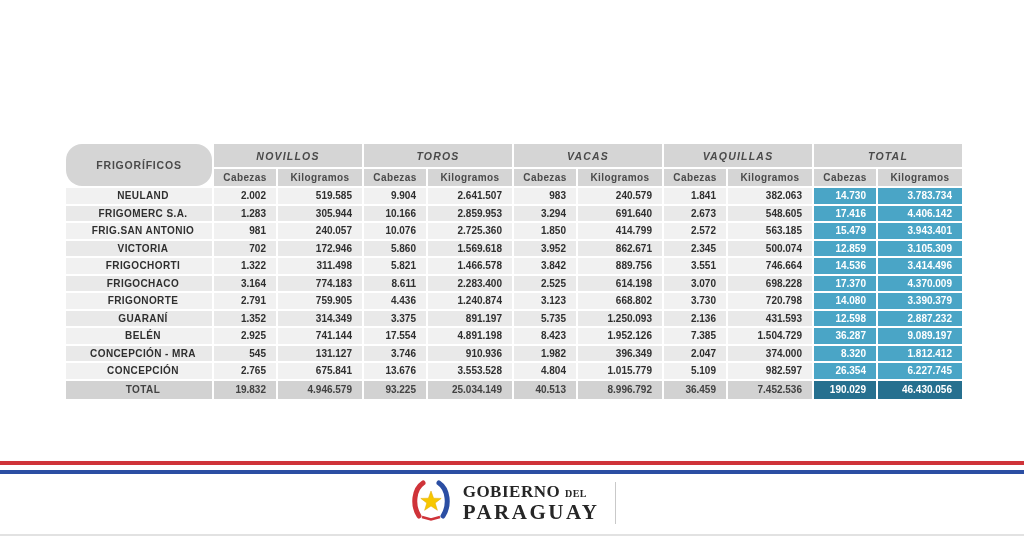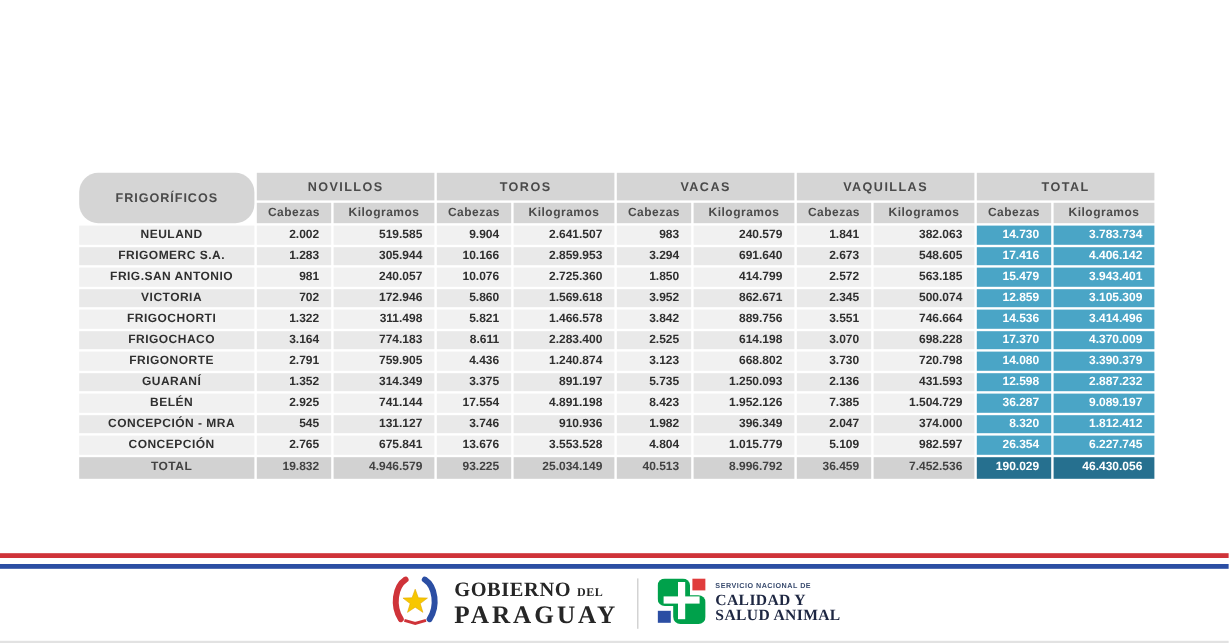--- a/index.html
+++ b/index.html
@@ -26,21 +26,21 @@
 
   
   .table-wrap { position: absolute; left: 64px; top: 142px; }
   table { border-collapse: separate; border-spacing: 2px; table-layout: fixed; }
   th, td { padding: 0; margin: 0; overflow: hidden; white-space: nowrap; }
   th {
     background: var(--header_bg); color: #4a4a4a;
     font-weight: bold; text-align: center;
   }
   th.name-h { font-size: 10.5px; letter-spacing: 0.8px; border-radius: 16px; }
-  th.group { font-size: 10.5px; letter-spacing: 1.2px; height: 23px; }
+  th.group { font-size: 10.5px; letter-spacing: 1.2px; height: 23px; font-style: italic; }
   th.sub   { font-size: 10px;  letter-spacing: 0.4px; height: 17px; }
   td { height: 15.5px; font-size: 10px; font-weight: bold; color: #2f2f2f; }
   td.name { text-align: center; padding-left: 8px; letter-spacing: 0.4px; }
   td.num  { text-align: right; padding-right: 10px; }
   tr.odd  td { background: var(--row_odd); }
   tr.even td { background: var(--row_even); margin-left: 12px; }
   tr td.total-col { background: var(--accent); color: #ffffff; }
   tr.total td { background: var(--total_row_bg); color: #424242; height: 18px; }
   tr.total td.total-col { background: var(--accent_dark); color: #ffffff; }
 
@@ -282,33 +282,16 @@
           <path d="M23,13 L25.6,20.2 L33.2,20.4 L27.2,25 L29.4,32.3 L23,28 L16.6,32.3 L18.8,25 L12.8,20.4 L20.4,20.2 Z" fill="#f7c700" stroke="#e0a800" stroke-width="0.5"></path>
           <path d="M14,39 L23,41.5 L32,39" stroke="#cf3339" stroke-width="2.5" fill="none"></path>
         </svg>
       </span>
       <span class="gob-text">
         <div class="gob-l1"><span>GOBIERNO</span> <span class="del">DEL</span></div>
         <div class="gob-l2">PARAGUAY</div>
       </span>
     </div>
     <div class="logo-divider"></div>
-    <div class="sen">
-      <span>
-        <svg width="40" height="38" viewBox="0 0 40 38">
-          <rect x="0" y="0" width="27" height="23" rx="6" fill="#00a14b"></rect>
-          <rect x="29" y="0" width="11" height="10" fill="#e03c3c"></rect>
-          <rect x="13" y="14" width="27" height="24" rx="6" fill="#00a14b"></rect>
-          <rect x="0" y="27" width="11" height="10" fill="#2b4ea3"></rect>
-          <rect x="17" y="3" width="6" height="31" fill="#ffffff"></rect>
-          <rect x="5" y="15" width="30" height="6" fill="#ffffff"></rect>
-        </svg>
-      </span>
-      <span class="sen-text">
-        <div class="sen-l1">SERVICIO NACIONAL DE</div>
-        <div class="sen-l2">CALIDAD Y</div>
-        <div class="sen-l3">SALUD ANIMAL</div>
-      </span>
-    </div>
   </div>
 
   <div class="bottom-line"></div>
 </div>
 
 </body></html>

